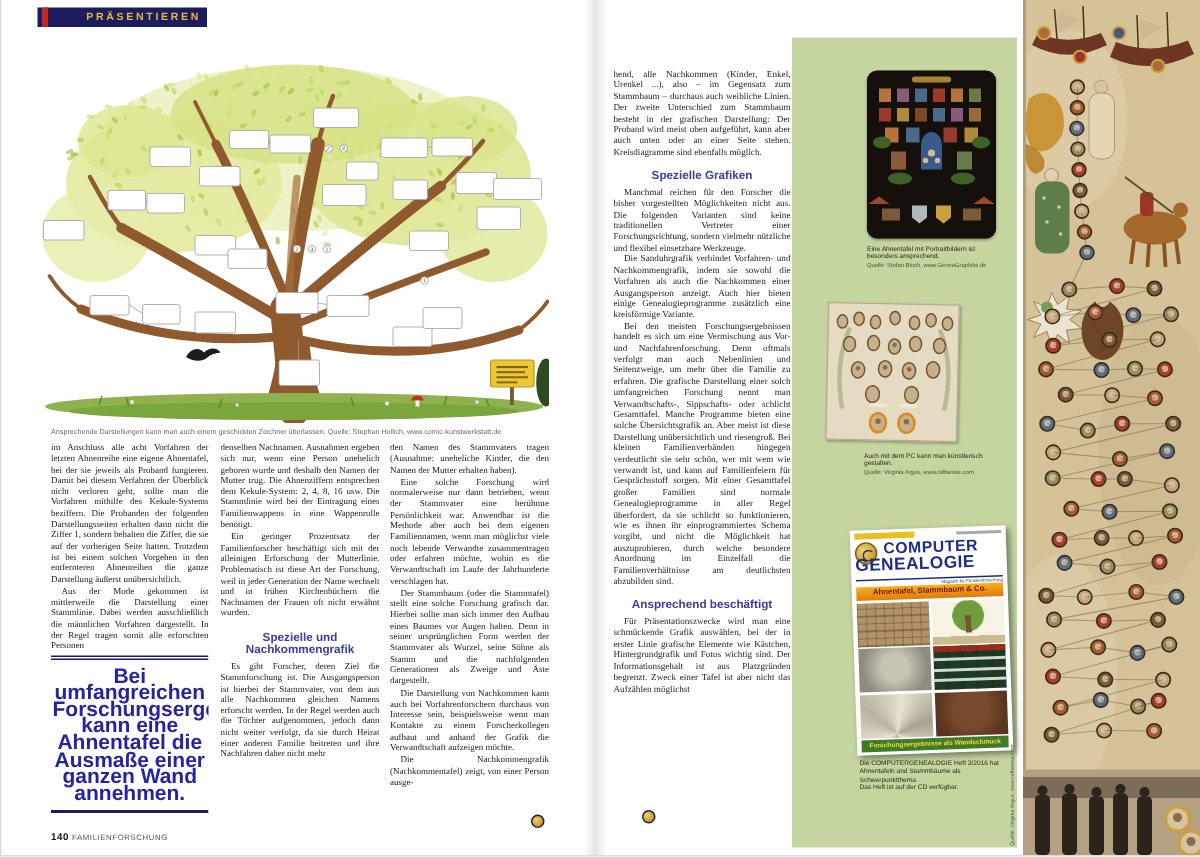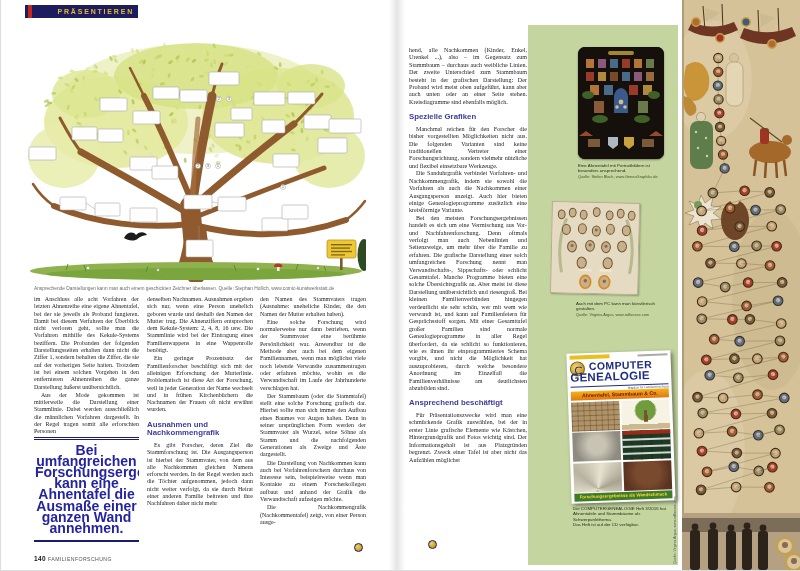--- a/index.html
+++ b/index.html
@@ -19,21 +19,21 @@
   .tree-caption{position:absolute;left:33px;top:286px;width:332px;
      font-family:"Liberation Sans",sans-serif;font-size:4.8px;color:#6b6b6b;}
 
   
   .body-col{position:absolute;top:296px;width:105px;height:252px;overflow:hidden;
      font-size:6px;line-height:7.3px;color:#1d1d1d;text-align:justify;}
   .col1{left:33px;} .col2{left:146px;width:106px;} .col3{left:259px;width:106px;}
   .body-col p{margin:0 0 1px 0;}
   .body-col p.ind{text-indent:7px;}
   .col-heading{font-family:"Liberation Sans",sans-serif;font-weight:bold;color:#3c3c9e;
-     font-size:7.8px;line-height:8.6px;text-align:left;margin:7px 0 4px 0;}
+     font-size:7.8px;line-height:8.6px;text-align:center;margin:7px 0 4px 0;}
   .pull-quote{margin-top:7px;padding:5px 1px 6px 1px;border-top:3px double #1b1b6e;
      border-bottom:2px solid #1b1b6e;color:#2424a2;text-align:center;text-indent:0;
      font-family:"Liberation Sans",sans-serif;font-weight:bold;font-size:14px;line-height:11.2px;}
 
   .footer-left{position:absolute;left:33px;top:555px;font-family:"Liberation Sans",sans-serif;
      font-size:5.2px;color:#555;letter-spacing:.4px;}
   .footer-left b{font-size:6.5px;color:#111;margin-right:2px;}
 
   .cg-mark{position:absolute;width:9px;height:9px;border-radius:50%;
      background:radial-gradient(circle at 35% 35%, #f0d060, #b8860b);
@@ -394,21 +394,21 @@
   <div class="tree-caption" data-name="tree-caption">Ansprechende Darstellungen kann man auch einem geschickten Zeichner überlassen. Quelle: Stephan Hollich, www.comic-kunstwerkstatt.de</div>
 
   <div class="body-col col1" data-name="left-column-1">
     <p data-name="body-paragraph">im Anschluss alle acht Vorfahren der letzten Ahnenreihe eine eigene Ahnentafel, bei der sie jeweils als Proband fungieren. Damit bei diesem Verfahren der Überblick nicht verloren geht, sollte man die Vorfahren mithilfe des Kekule-Systems beziffern. Die Probanden der folgenden Darstellungsseiten erhalten dann nicht die Ziffer 1, sondern behalten die Ziffer, die sie auf der vorherigen Seite hatten. Trotzdem ist bei einem solchen Vorgehen in den entfernteren Ahnenreihen die ganze Darstellung äußerst unübersichtlich.</p>
     <p class="ind" data-name="body-paragraph">Aus der Mode gekommen ist mittlerweile die Darstellung einer Stammlinie. Dabei werden ausschließlich die männlichen Vorfahren dargestellt. In der Regel tragen somit alle erforschten Personen</p>
     <p class="pull-quote" data-name="pull-quote">Bei umfangreichen Forschungsergebnissen kann eine Ahnentafel die Ausmaße einer ganzen Wand annehmen.</p>
   </div>
   <div class="body-col col2" data-name="left-column-2">
     <p data-name="body-paragraph">denselben Nachnamen. Ausnahmen ergeben sich nur, wenn eine Person unehelich geboren wurde und deshalb den Namen der Mutter trug. Die Ahnenziffern entsprechen dem Kekule-System: 2, 4, 8, 16 usw. Die Stammlinie wird bei der Eintragung eines Familienwappens in eine Wappenrolle benötigt.</p>
     <p class="ind" data-name="body-paragraph">Ein geringer Prozentsatz der Familienforscher beschäftigt sich mit der alleinigen Erforschung der Mutterlinie. Problematisch ist diese Art der Forschung, weil in jeder Generation der Name wechselt und in frühen Kirchenbüchern die Nachnamen der Frauen oft nicht erwähnt wurden.</p>
-    <div class="col-heading" data-name="section-heading">Ausnahmen und Nachkommengrafik</div>
+    <div class="col-heading" data-name="section-heading">Spezielle und Nachkommengrafik</div>
     <p class="ind" data-name="body-paragraph">Es gibt Forscher, deren Ziel die Stammforschung ist. Die Ausgangsperson ist hierbei der Stammvater, von dem aus alle Nachkommen gleichen Namens erforscht werden. In der Regel werden auch die Töchter aufgenommen, jedoch dann nicht weiter verfolgt, da sie durch Heirat einer anderen Familie beitreten und ihre Nachfahren daher nicht mehr</p>
   </div>
   <div class="body-col col3" data-name="left-column-3">
     <p data-name="body-paragraph">den Namen des Stammvaters tragen (Ausnahme: uneheliche Kinder, die den Namen der Mutter erhalten haben).</p>
     <p class="ind" data-name="body-paragraph">Eine solche Forschung wird normalerweise nur dann betrieben, wenn der Stammvater eine berühmte Persönlichkeit war. Anwendbar ist die Methode aber auch bei dem eigenen Familiennamen, wenn man möglichst viele noch lebende Verwandte zusammentragen oder erfahren möchte, wohin es die Verwandtschaft im Laufe der Jahrhunderte verschlagen hat.</p>
     <p class="ind" data-name="body-paragraph">Der Stammbaum (oder die Stammtafel) stellt eine solche Forschung grafisch dar. Hierbei sollte man sich immer den Aufbau eines Baumes vor Augen halten. Denn in seiner ursprünglichen Form werden der Stammvater als Wurzel, seine Söhne als Stamm und die nachfolgenden Generationen als Zweige und Äste dargestellt.</p>
     <p class="ind" data-name="body-paragraph">Die Darstellung von Nachkommen kann auch bei Vorfahrenforschern durchaus von Interesse sein, beispielsweise wenn man Kontakte zu einem Forscherkollegen aufbaut und anhand der Grafik die Verwandtschaft aufzeigen möchte.</p>
     <p class="ind" data-name="body-paragraph">Die Nachkommengrafik (Nachkommentafel) zeigt, von einer Person ausge-</p>
   </div>
 

